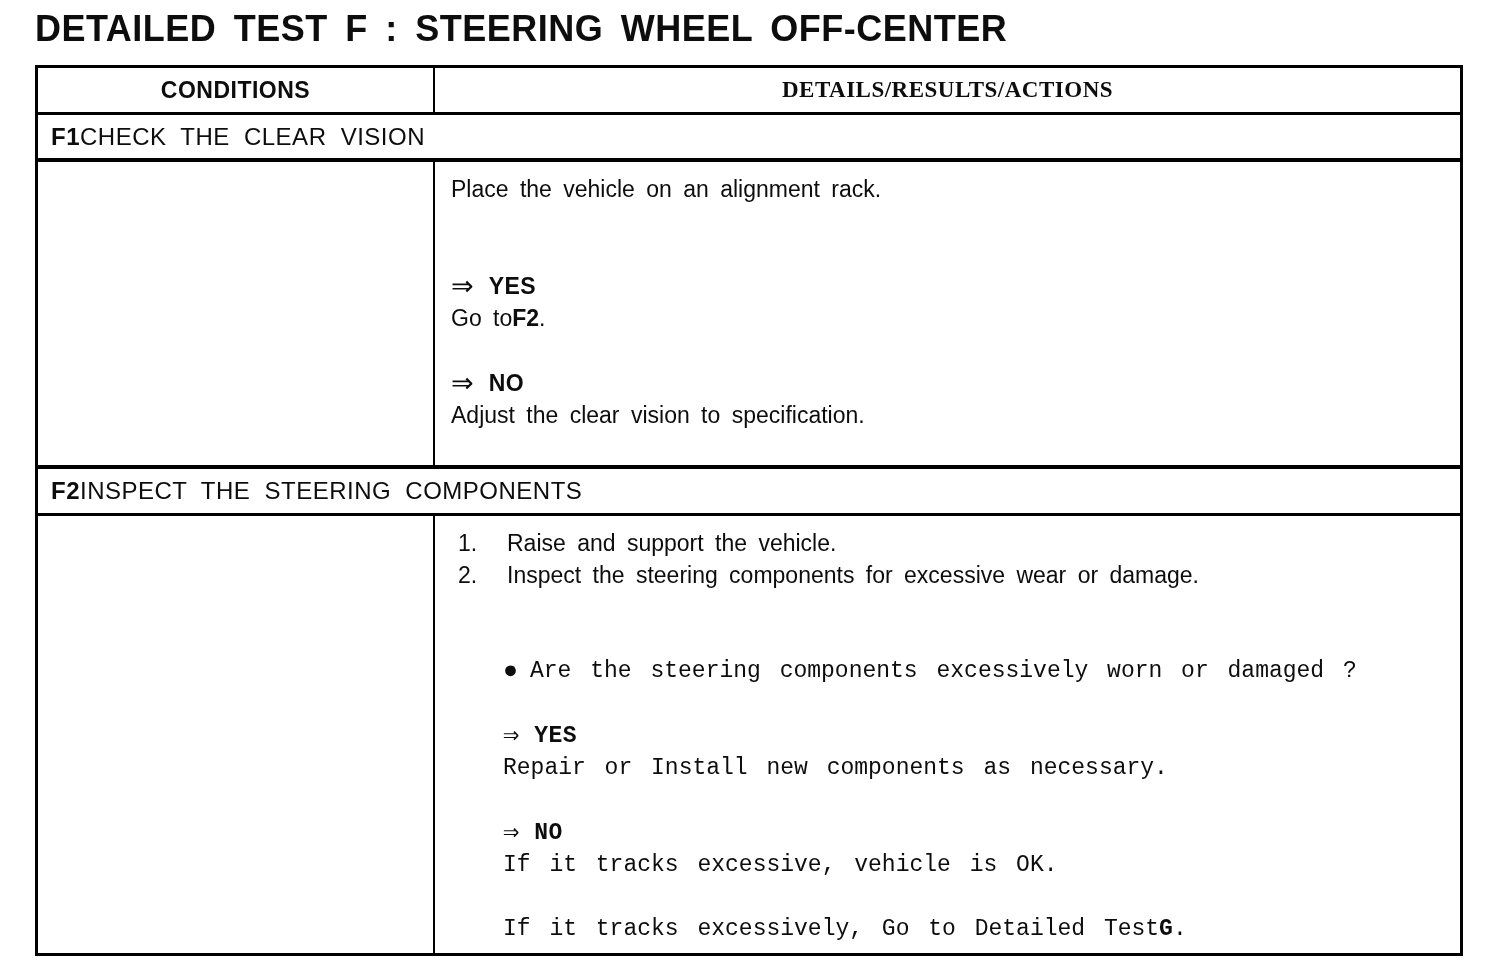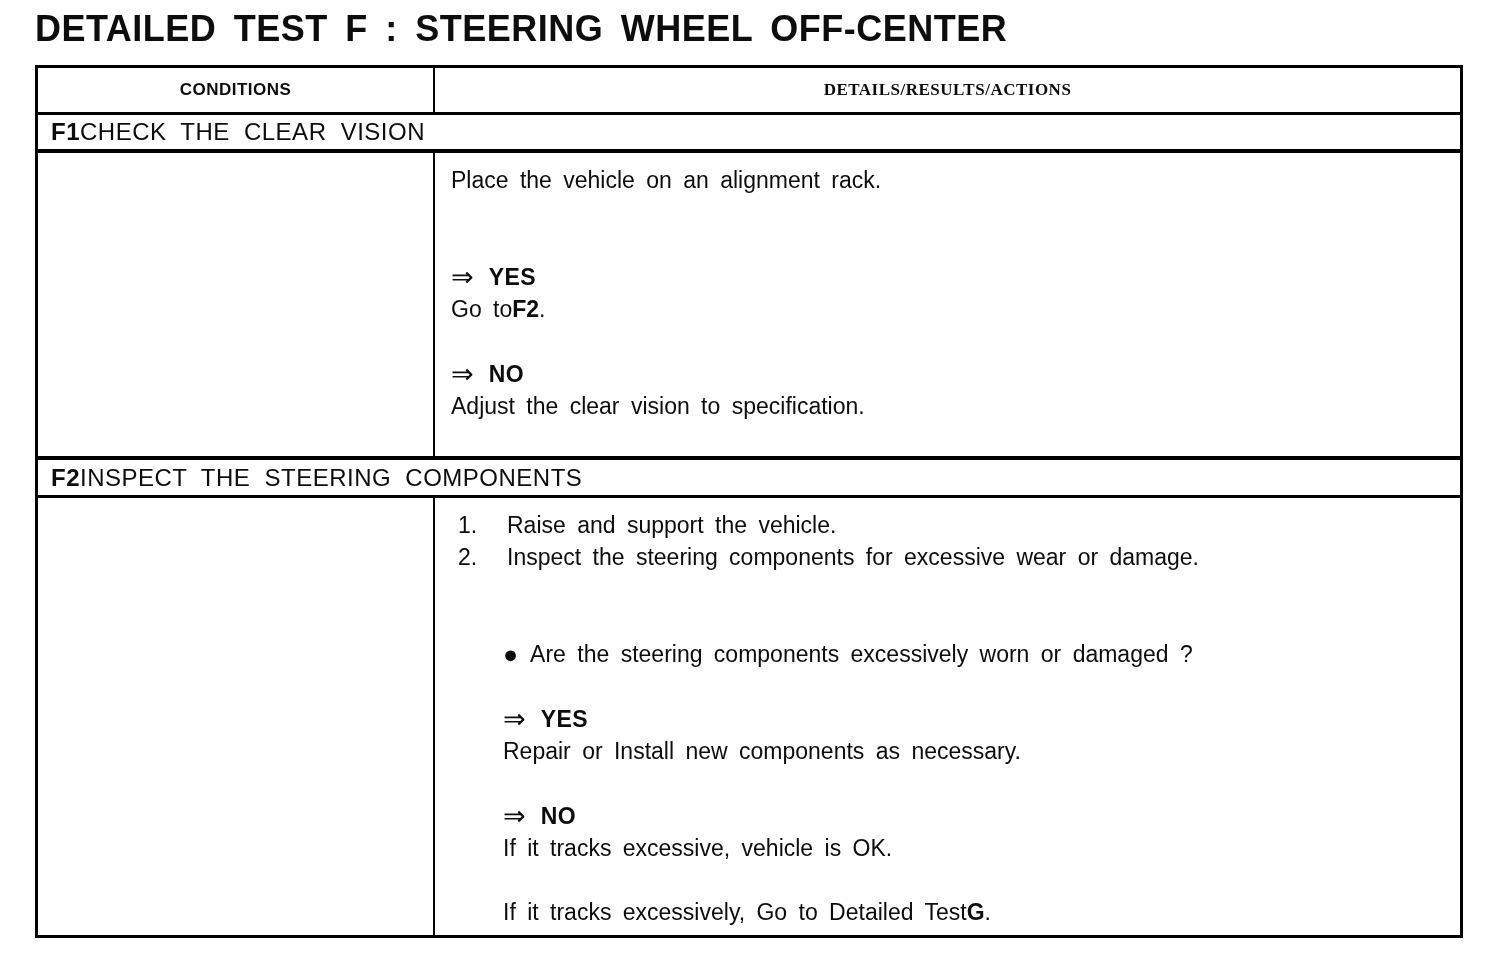--- a/index.html
+++ b/index.html
@@ -22,29 +22,29 @@
 
   .proc-table {
     width: 1428px;
     border: 3px solid #000;
   }
 
   
   .head-row { display: flex; height: 47px; border-bottom: 3px solid #000; }
   .head-cell {
     display: flex; align-items: center; justify-content: center;
-    font-weight: bold; font-size: 17px; letter-spacing: 0.5px;
+    font-weight: bold; font-size: 23px; letter-spacing: 0.5px;
   }
   .head-cell.left  { width: 397px; border-right: 2px solid #000; }
   .head-cell.right { flex: 1; font-family: Liberation Serif, serif; }
 
   
   .section-row {
     display: flex; align-items: center;
-    height: 38px;
+    height: 47px;
     padding-left: 13px;
     font-size: 24px;
     letter-spacing: 0.5px;
     word-spacing: 7px;
     border-bottom: 4px solid #000;
   }
   .section-row .code { font-weight: bold; }
 
   
   .body-row { display: flex; }
@@ -55,21 +55,21 @@
     flex: 1;
     padding: 11px 14px 6px 16px;
     font-size: 23px;
     word-spacing: 5px;
     line-height: 32px;
   }
   .line { min-height: 32px; }
   .gap-1 { height: 32px; }
   .gap-2 { height: 64px; }
 
-  .indent { padding-left: 52px; }
+  .indent { padding-left: 52px; font-family: Liberation Mono, monospace; }
 
   .step { display: flex; }
   .step .num { width: 56px; padding-left: 7px; }
 
   .bullet-icon {
     font-size: 25px;
     margin-right: 12px;
     position: relative; top: 1px;
   }
   .arrow-icon {

